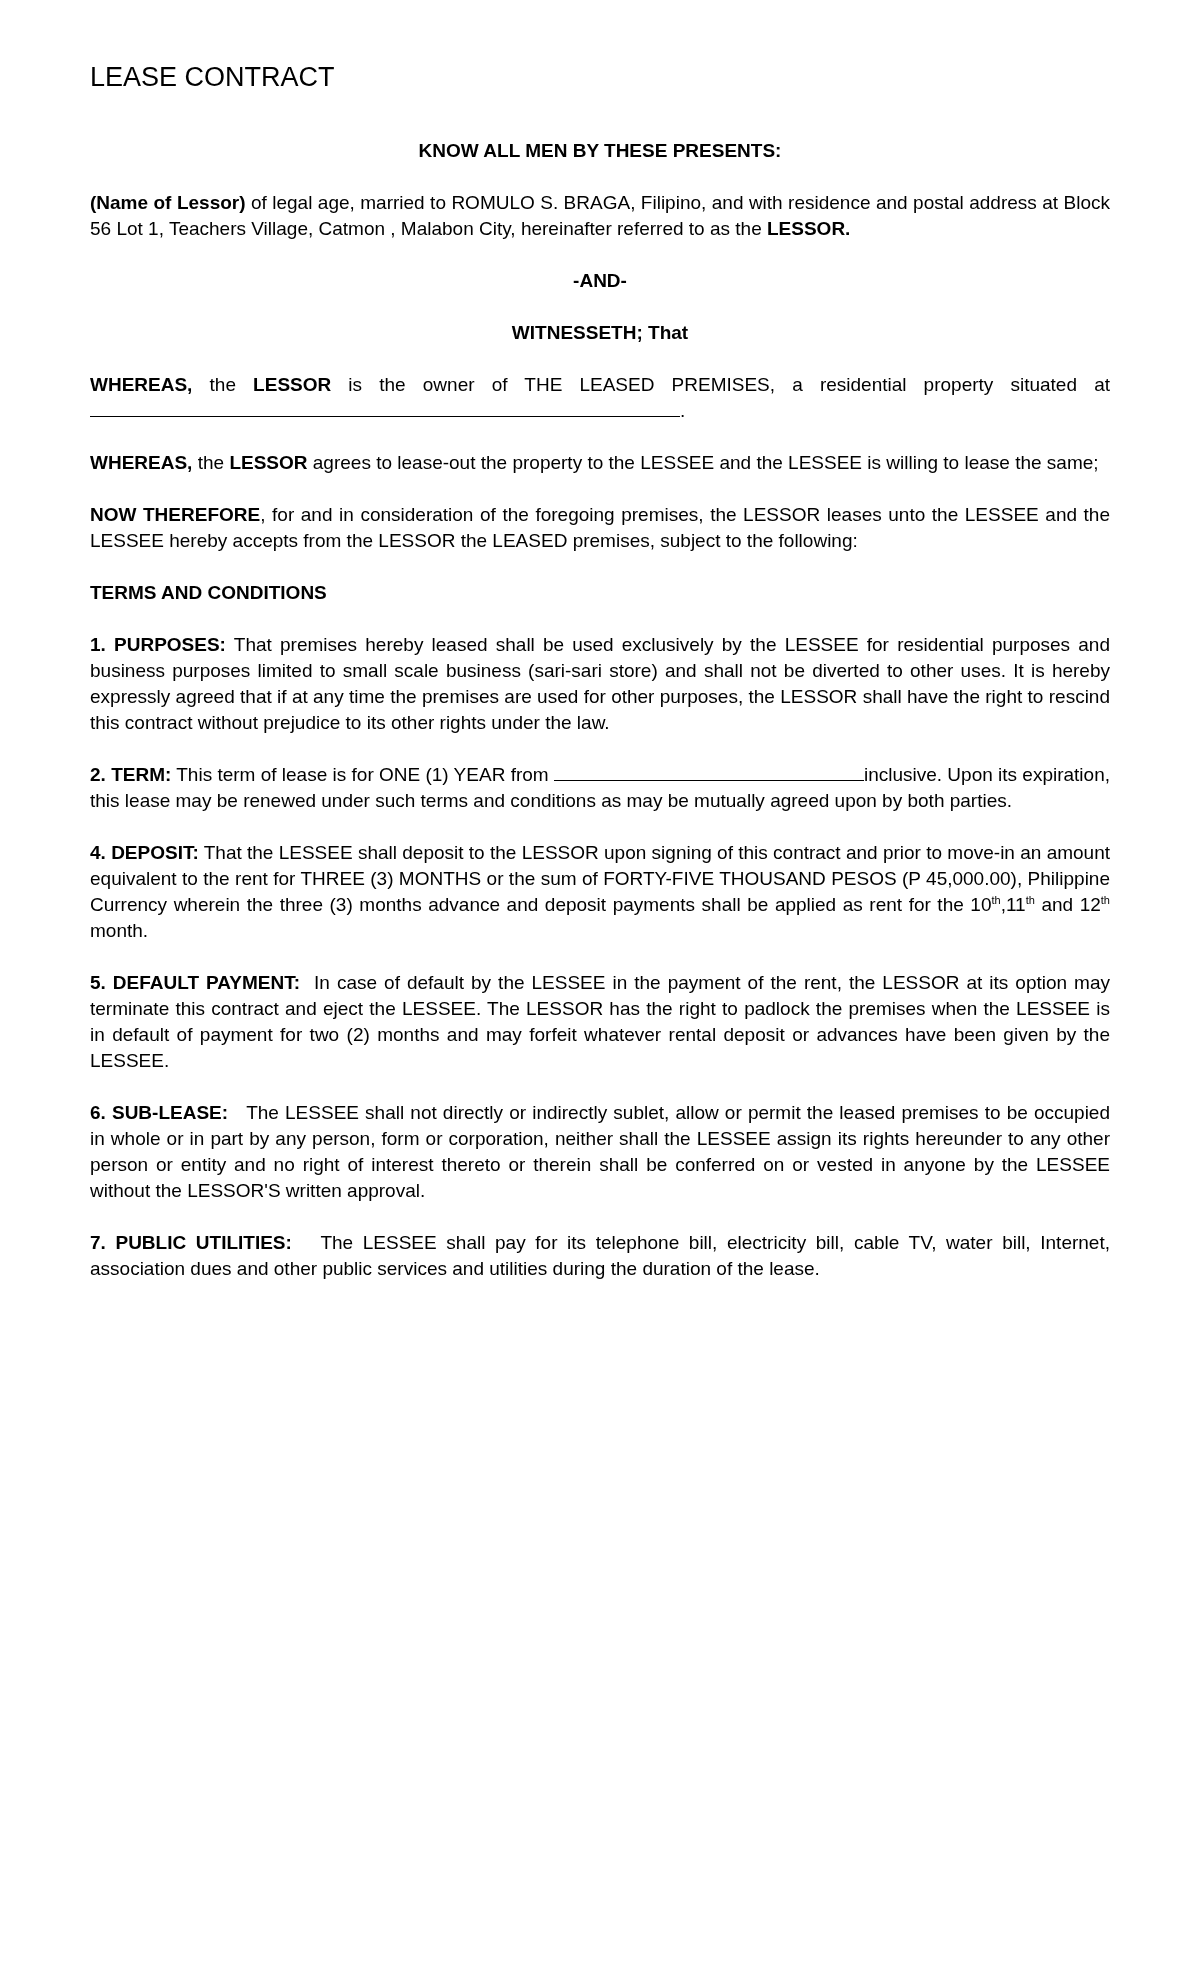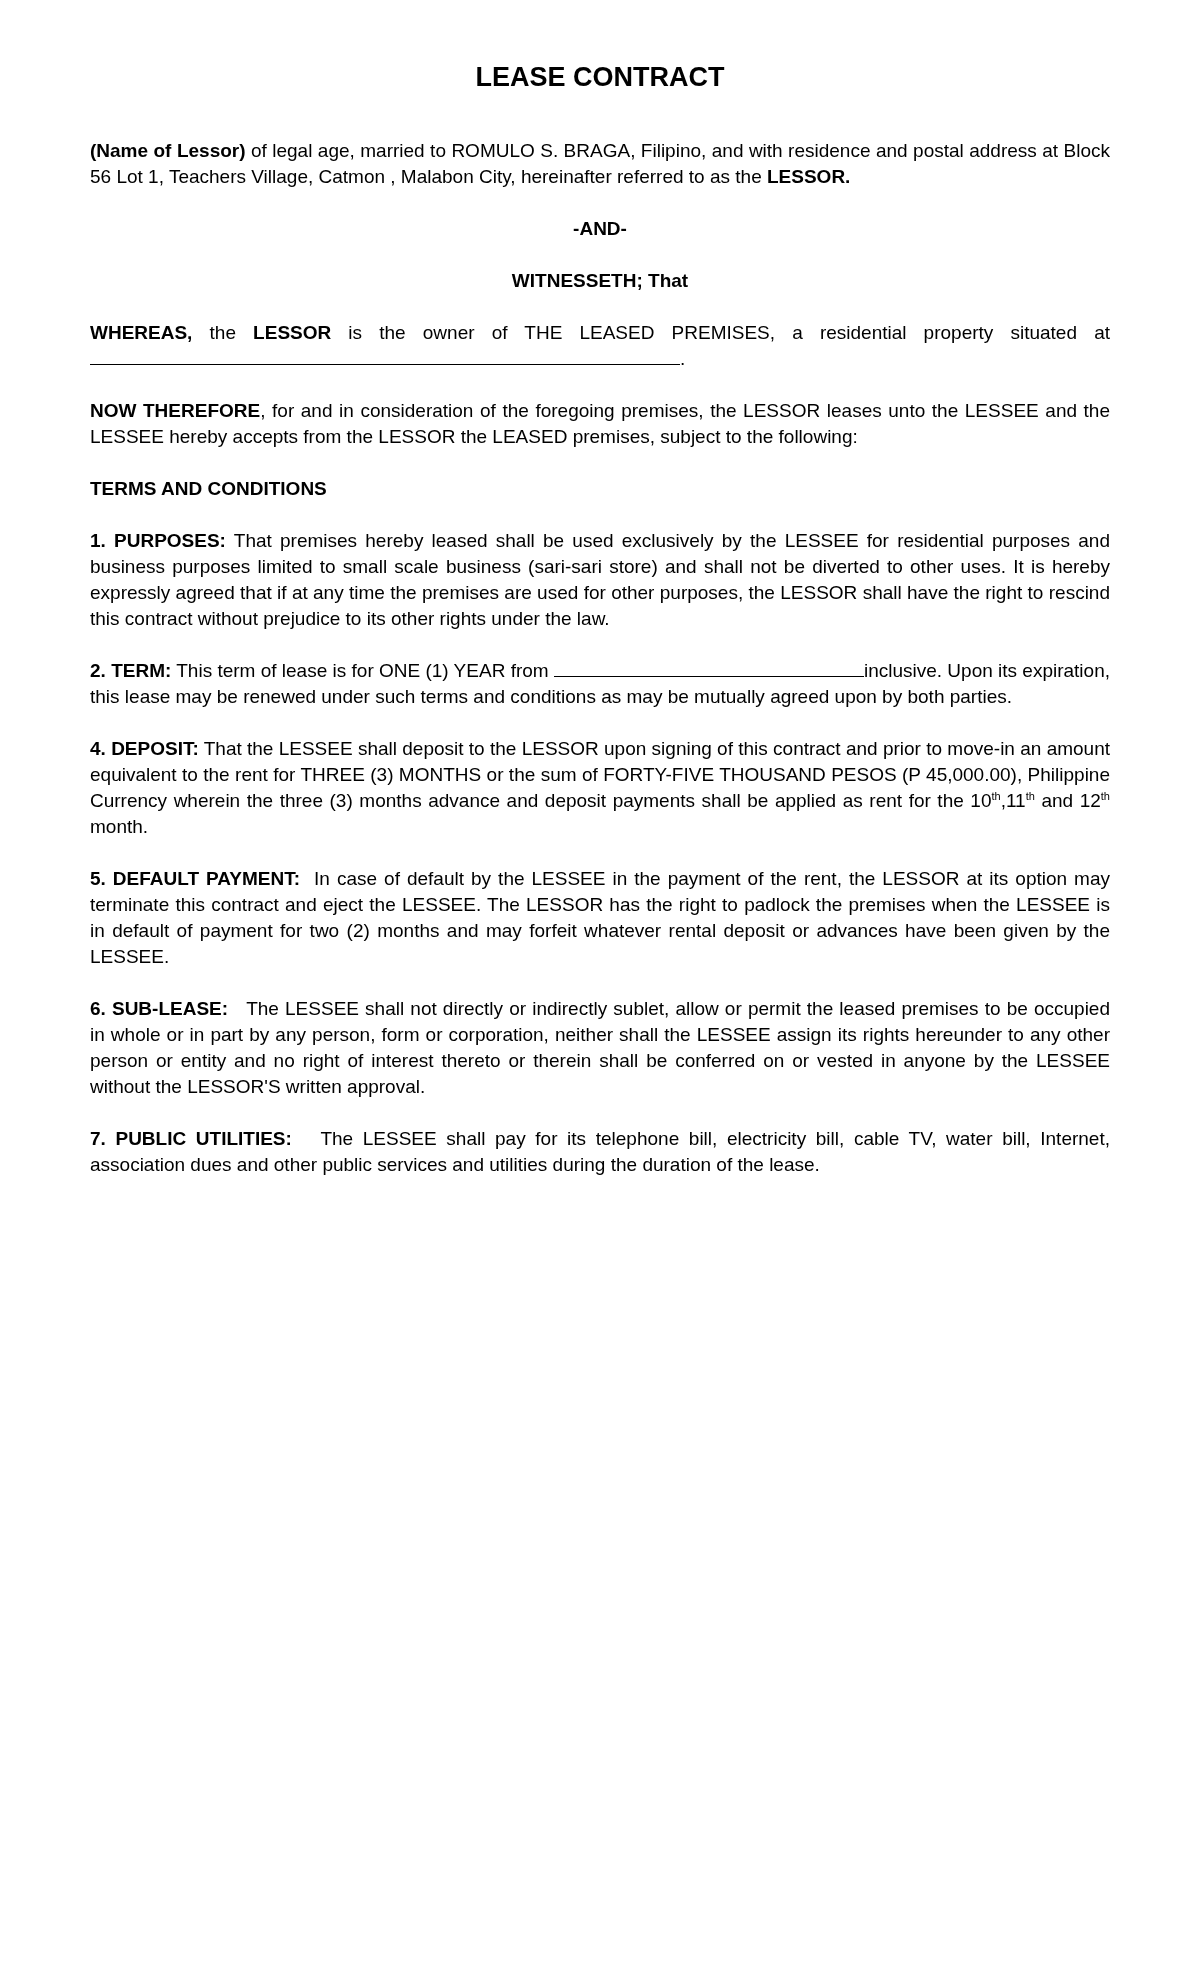--- a/index.html
+++ b/index.html
@@ -10,22 +10,21 @@
     padding:62px 90px 40px 90px;
     background:#ffffff;
     font-family:"Liberation Sans", sans-serif;
     font-size:19px;
     line-height:26px;
     color:#000000;
   }
   .doc-title{
     font-size:27px;
     line-height:30px;
-    font-weight:bold;
-    text-align:center;
+    font-weight:normal;
     margin:0 0 46px 0;
   }
   .heading-center{
     font-weight:bold;
     text-align:center;
     margin:0 0 26px 0;
   }
   .heading-left{
     font-weight:bold;
     text-align:left;
@@ -45,31 +44,33 @@
   }
   .pad{display:inline-block;height:1px;}
 </style>
 </head>
 <body>
 
 <div class="page">
 
   <h1 class="doc-title">LEASE CONTRACT</h1>
 
+  <p class="heading-center">KNOW ALL MEN BY THESE PRESENTS:</p>
 
 
   <p class="para"><span class="b">(Name of Lessor)</span><span> of legal age, married to ROMULO S. BRAGA, Filipino, and with residence and postal address at Block 56 Lot 1, Teachers Village, Catmon , Malabon City, hereinafter referred to as the </span><span class="b">LESSOR.</span></p>
 
   <p class="heading-center">-AND-</p>
 
 
   <p class="heading-center">WITNESSETH; That</p>
 
   <p class="para"><span class="b">WHEREAS,</span><span> the </span><span class="b">LESSOR</span><span> is the owner of THE LEASED PREMISES, a residential property situated at </span><span class="blank" style="width: 590px;"></span><span>.</span></p>
 
+  <p class="para"><span class="b">WHEREAS,</span><span> the </span><span class="b">LESSOR</span><span> agrees to lease-out the property to the LESSEE and the LESSEE is willing to lease the same;</span></p>
 
   <p class="para"><span class="b">NOW THEREFORE</span><span>, for and in consideration of the foregoing premises, the LESSOR leases unto the LESSEE and the LESSEE hereby accepts from the LESSOR the LEASED premises, subject to the following:</span></p>
 
   <p class="heading-left">TERMS AND CONDITIONS</p>
 
   <p class="para"><span class="b">1. PURPOSES:</span><span> That premises hereby leased shall be used exclusively by the LESSEE for residential purposes and business purposes limited to small scale business (sari-sari store) and shall not be diverted to other uses. It is hereby expressly agreed that if at any time the premises are used for other purposes, the LESSOR shall have the right to rescind this contract without prejudice to its other rights under the law.</span></p>
 
   <p class="para"><span class="b">2. TERM:</span><span> This term of lease is for ONE (1) YEAR from </span><span class="blank" style="width: 310px;"></span><span>inclusive. Upon its expiration, this lease may be renewed under such terms and conditions as may be mutually agreed upon by both parties.</span></p>
 
 

